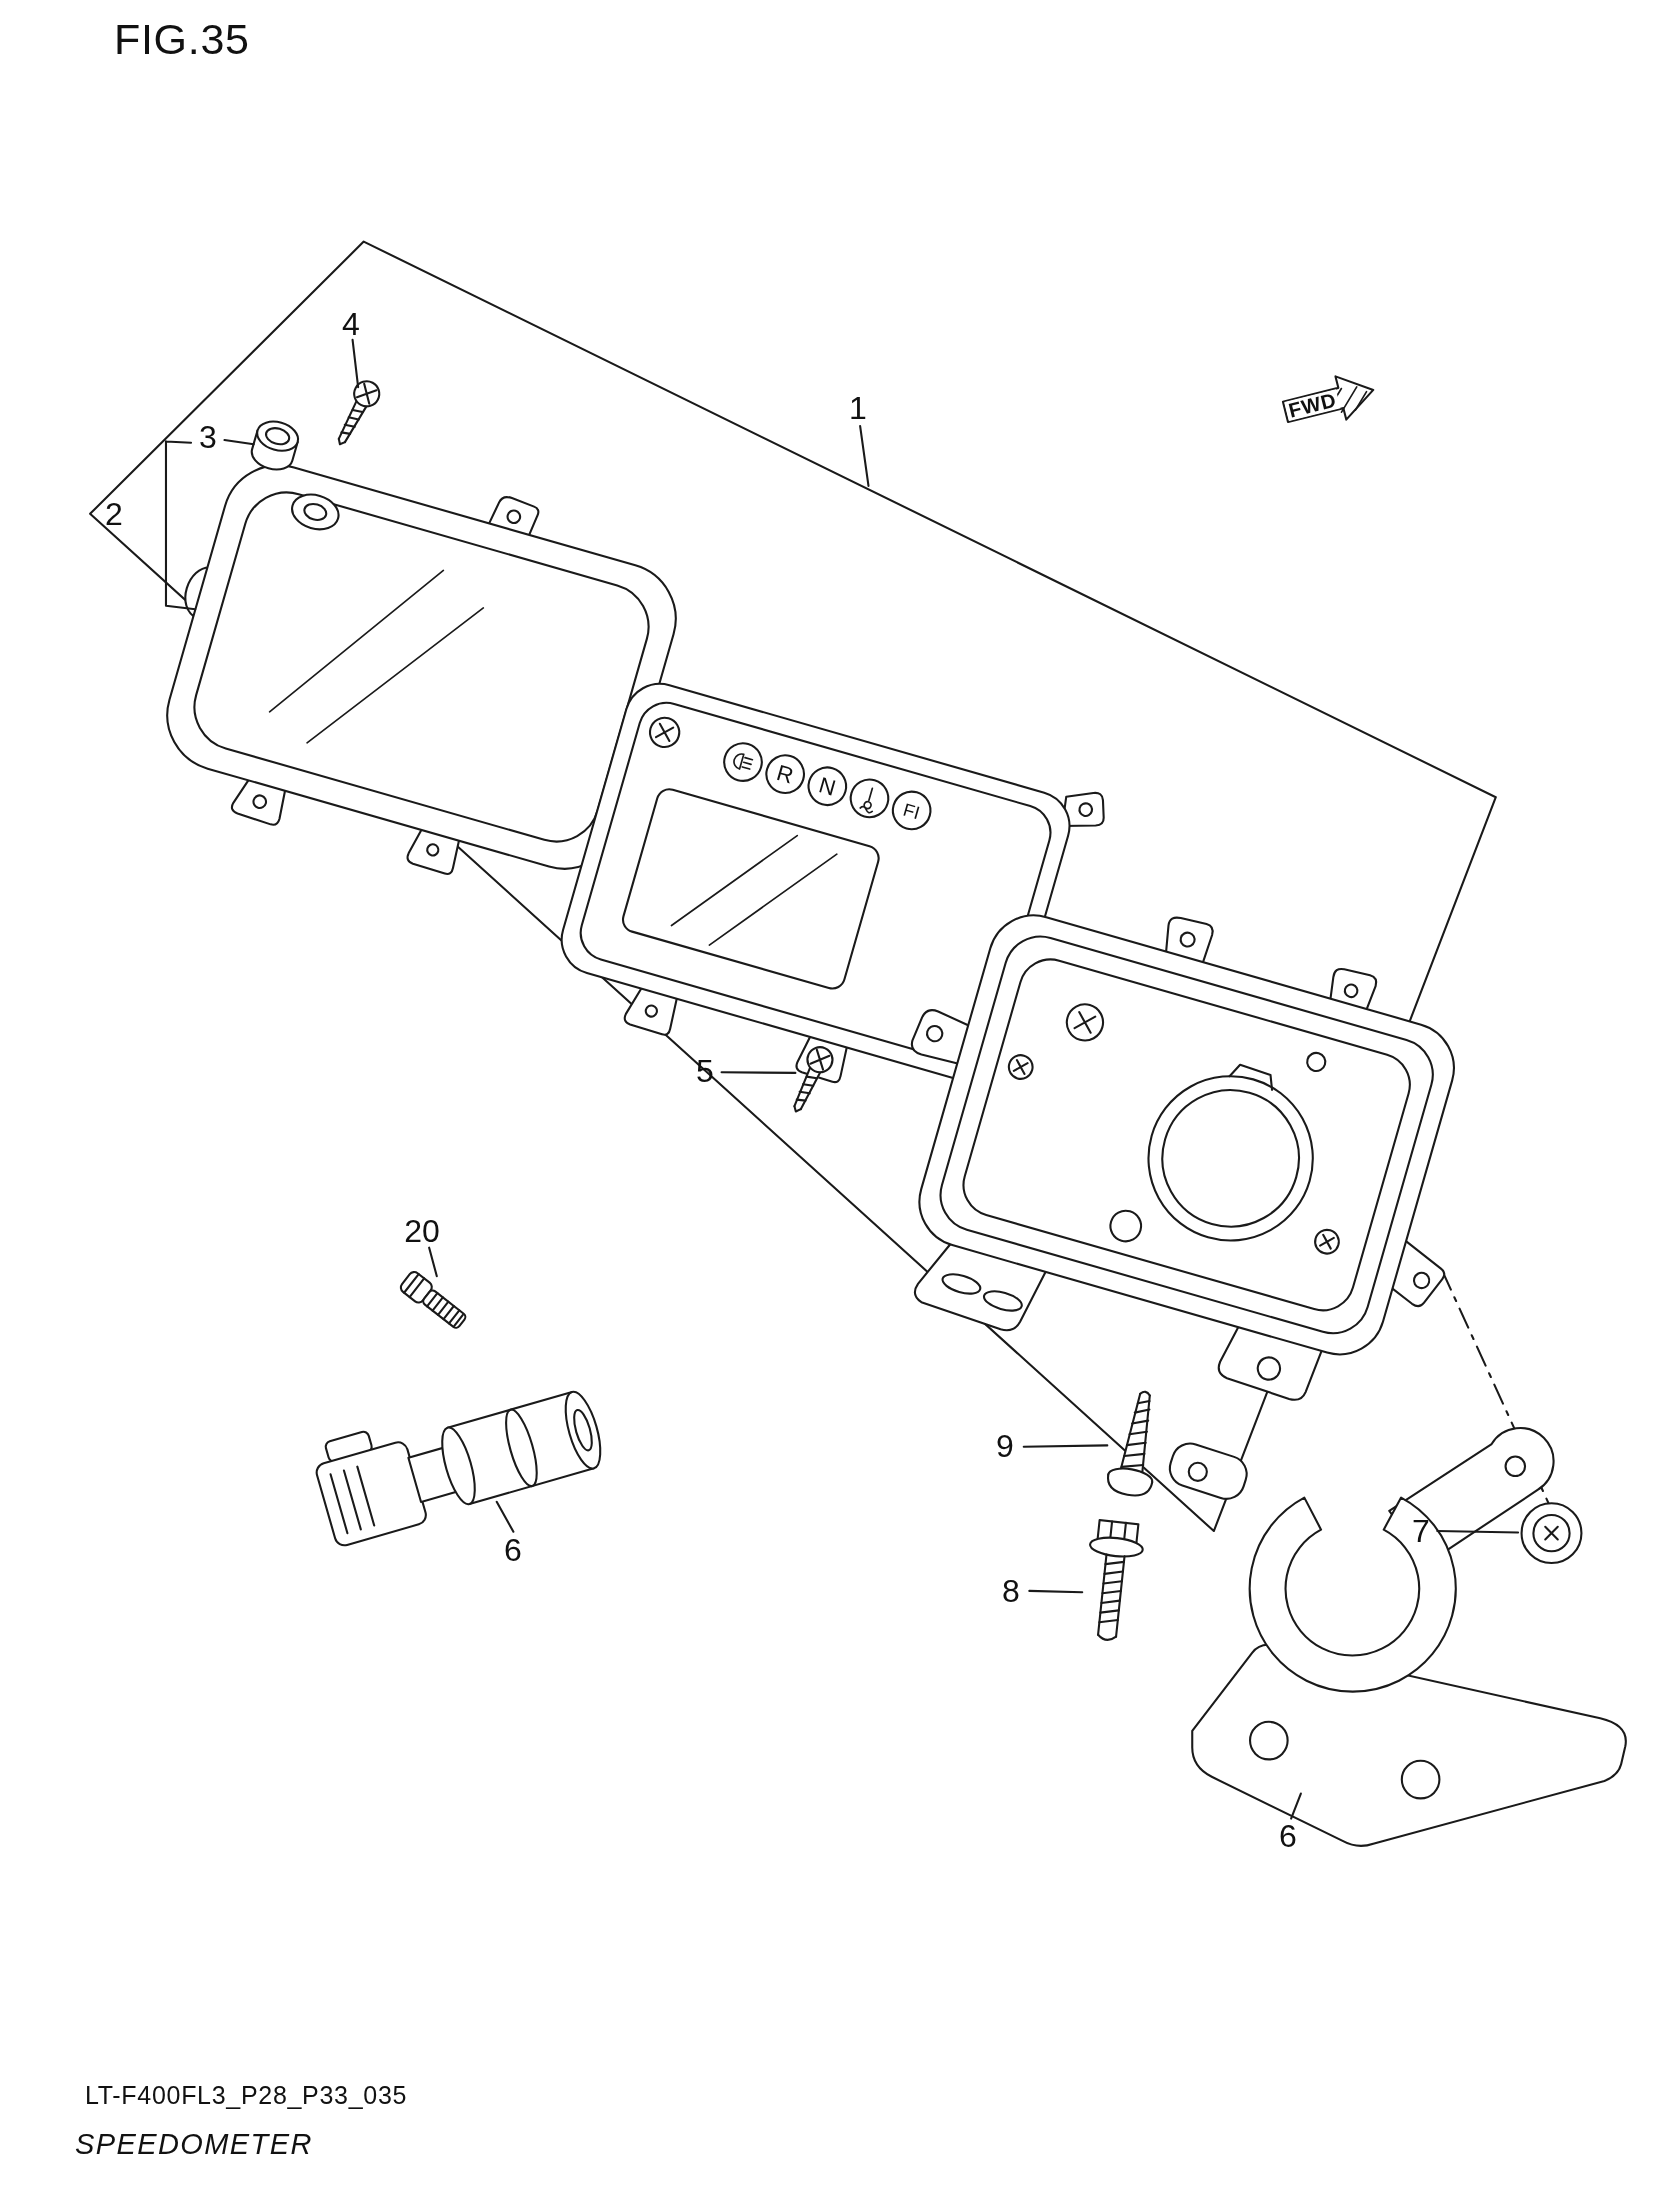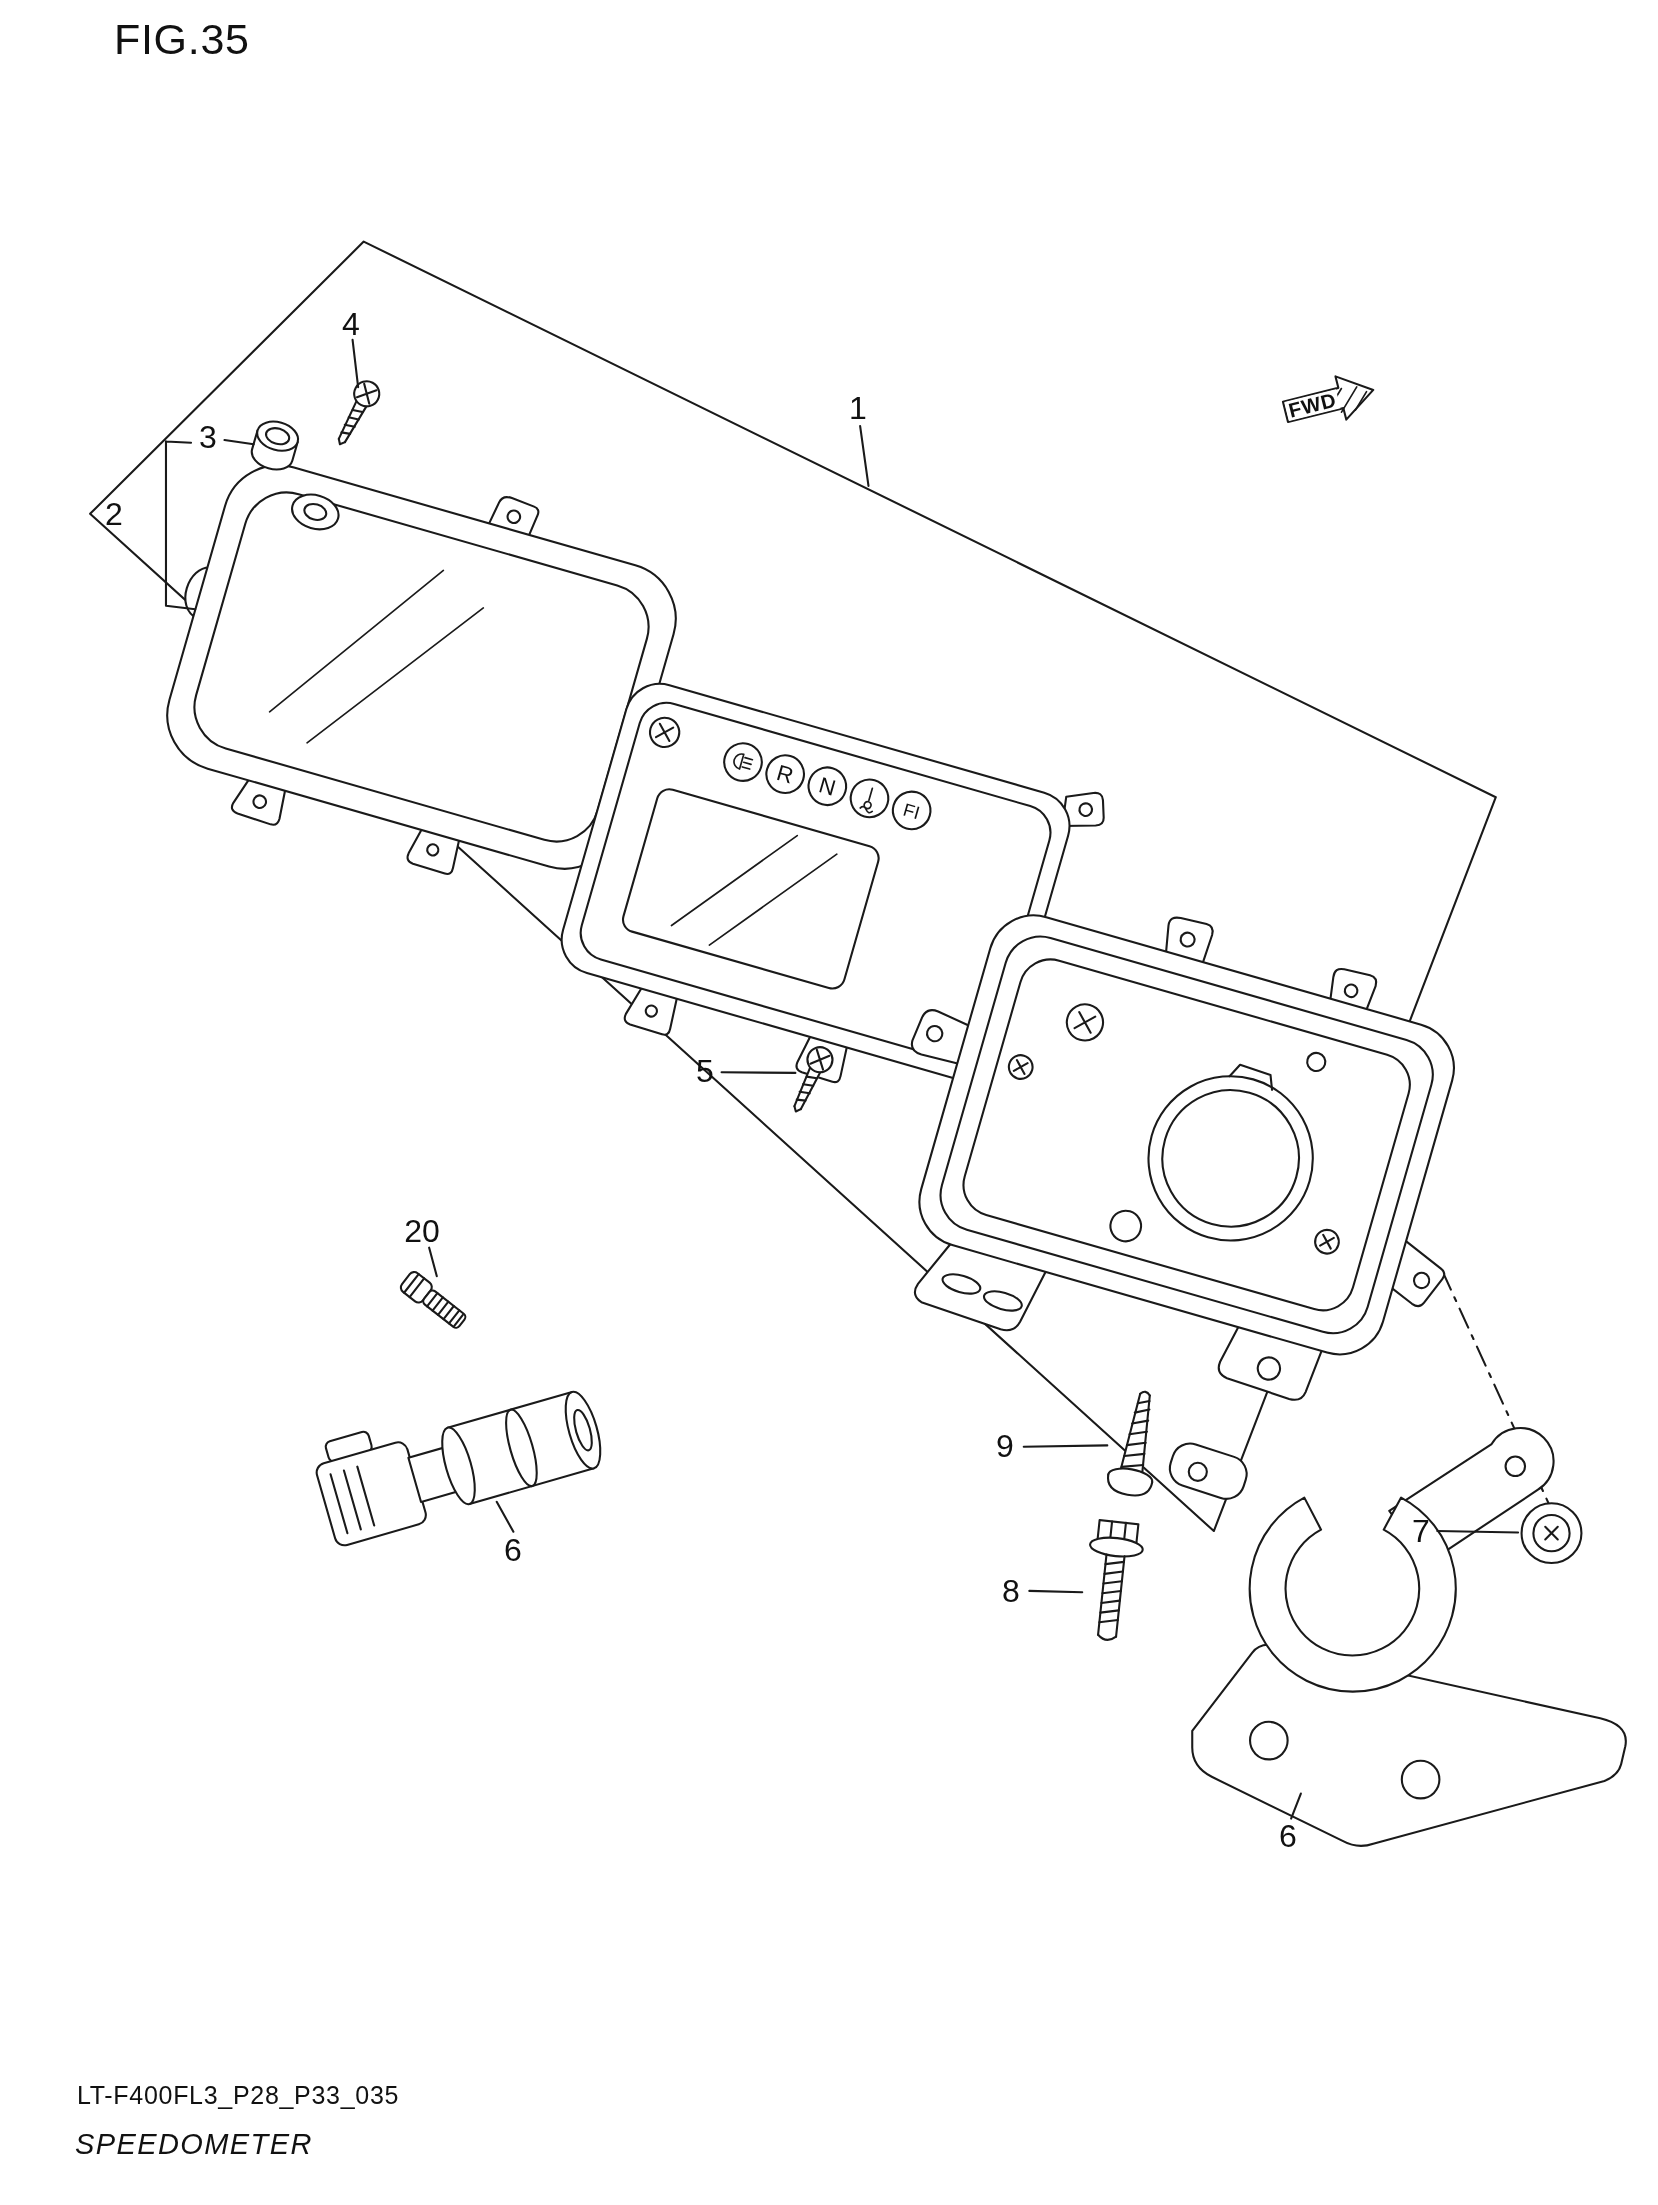--- a/index.html
+++ b/index.html
@@ -1,20 +1,20 @@
 <!DOCTYPE html>
 <html style="font-size:11px"><head>
 <meta charset="utf-8">
 <style>
   html,body{margin:0;padding:0;background:#ffffff;}
   .page{position:relative;width:1659px;height:2205px;background:#ffffff;
         font-family:"Liberation Sans",sans-serif;color:#111;overflow:hidden;}
   .fig-title{position:absolute;left:74px;top:15.3px;font-size:43px;font-weight:400;letter-spacing:0.7px;margin-left:40px;}
   .callout{position:absolute;transform:translate(-50%,-50%);font-size:32px;color:#111;line-height:1;}
-  .footer-code{position:absolute;left:77px;top:2081px;font-size:25px;letter-spacing:0.7px;}
+  .footer-code{position:absolute;left:85px;top:2081px;font-size:25px;letter-spacing:0.7px;}
   .footer-name{position:absolute;left:75px;top:2128px;font-size:29px;letter-spacing:1.4px;font-style:italic;}
   #diag{position:absolute;left:0;top:0;}
   #diag path,#diag rect,#diag circle,#diag ellipse,#diag line{
     stroke:#1a1a1a;stroke-width:3;fill:none;stroke-linejoin:round;stroke-linecap:round;}
   #diag .f{fill:#ffffff;}
   #diag .fw{fill:#ffffff;stroke:none;}
   #diag .thin{stroke-width:2.4;}
   #diag .dashdot{stroke-dasharray:30 12 6 12;}
   #diag text{fill:#111;stroke:none;font-family:"Liberation Sans",sans-serif;}
 </style>

